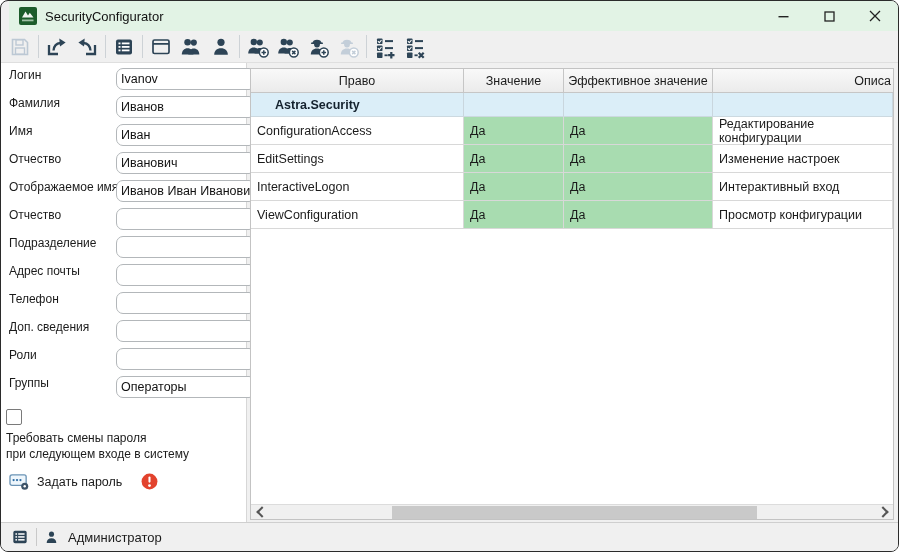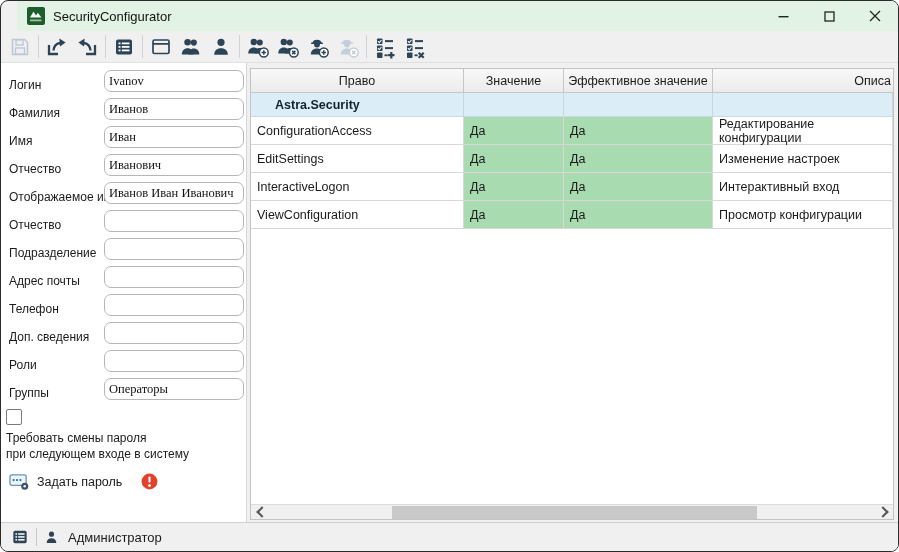--- a/index.html
+++ b/index.html
@@ -1,37 +1,37 @@
 <!DOCTYPE html>
 <html><head>
 <meta charset="utf-8">
 <style>
   html,body{margin:0;padding:0;background:#ffffff;font-family:"Liberation Sans",sans-serif;}
   .window{position:relative;width:899px;height:552px;box-sizing:border-box;border:1px solid #2b2b2b;
           border-radius:8px;overflow:hidden;background:#f0f0f0;}
   
-  .titlebar{position:absolute;left:16px;top:0;right:0;height:30px;background:#e2f3e5;
+  .titlebar{position:absolute;left:8px;top:0;right:0;height:30px;background:#e2f3e5;
             display:flex;align-items:center;}
   .app-icon{margin:0 8px 0 10px;width:18px;height:18px;flex:none;}
   .title-text{font-size:13px;color:#111;}
   .win-controls{margin-left:auto;display:flex;height:30px;}
   .win-btn{width:46px;height:30px;display:flex;align-items:center;justify-content:center;}
   
   .toolbar{position:absolute;left:0;top:30px;right:0;height:32px;background:#f0f0f0;
            border-bottom:1px solid #dfdfdf;display:flex;align-items:center;padding-left:4px;box-sizing:border-box;}
   .tbtn{width:30px;height:28px;display:flex;align-items:center;justify-content:center;background:transparent;border:none;padding:0;}
   .tsep{width:1px;height:23px;background:#cdd2d6;margin:0 3px;flex:none;}
   
   .main{position:absolute;left:0;top:62px;right:0;height:459px;}
   .form-panel{position:absolute;left:0;top:0;width:246px;height:100%;background:#fff;
               border-right:1px solid #d7d7d7;box-sizing:border-box;padding-top:5px;}
-  .field{display:flex;align-items:flex-end;height:24px;margin:0 0 4px 8px;}
+  .field{display:flex;align-items:flex-start;height:24px;margin:0 0 4px 8px;gap:12px;}
   .field label{width:95px;flex:none;font-size:12px;color:#1b1b1b;white-space:nowrap;}
   .field input{width:130px;height:20px;border:1px solid #b3b7ba;border-radius:7px;
-               font-family:Liberation Serif, serif;font-size:12.5px;color:#111;padding:0 4px;outline:none;background:#fff;}
+               font-family:Liberation Sans, sans-serif;font-size:12.5px;color:#111;padding:0 4px;outline:none;background:#fff;}
   .cb-row{display:flex;margin:7px 0 0 5px;gap:6px;flex-direction:column;}
   .cb{width:14px;height:14px;background:#fff;border:1px solid #7a7a7a;border-radius:2px;margin-top:2px;flex:none;}
   .cb-label{font-size:12px;color:#1b1b1b;line-height:1.3;}
   .pwd-row{display:flex;align-items:center;margin:10px 0 0 8px;gap:7px;background:transparent;border:none;padding:0;}
   .pwd-label{font-size:12.5px;color:#1b1b1b;}
   .warn{margin-left:12px;display:flex;}
   
   .table-wrap{position:absolute;left:249px;top:5px;right:4px;bottom:2px;background:#fff;
               border:1px solid #c3c3c3;box-sizing:border-box;overflow:hidden;}
   .thead{display:flex;height:23px;background:linear-gradient(#f9f9f9,#ebebeb);border-bottom:1px solid #c6c6c6;}

